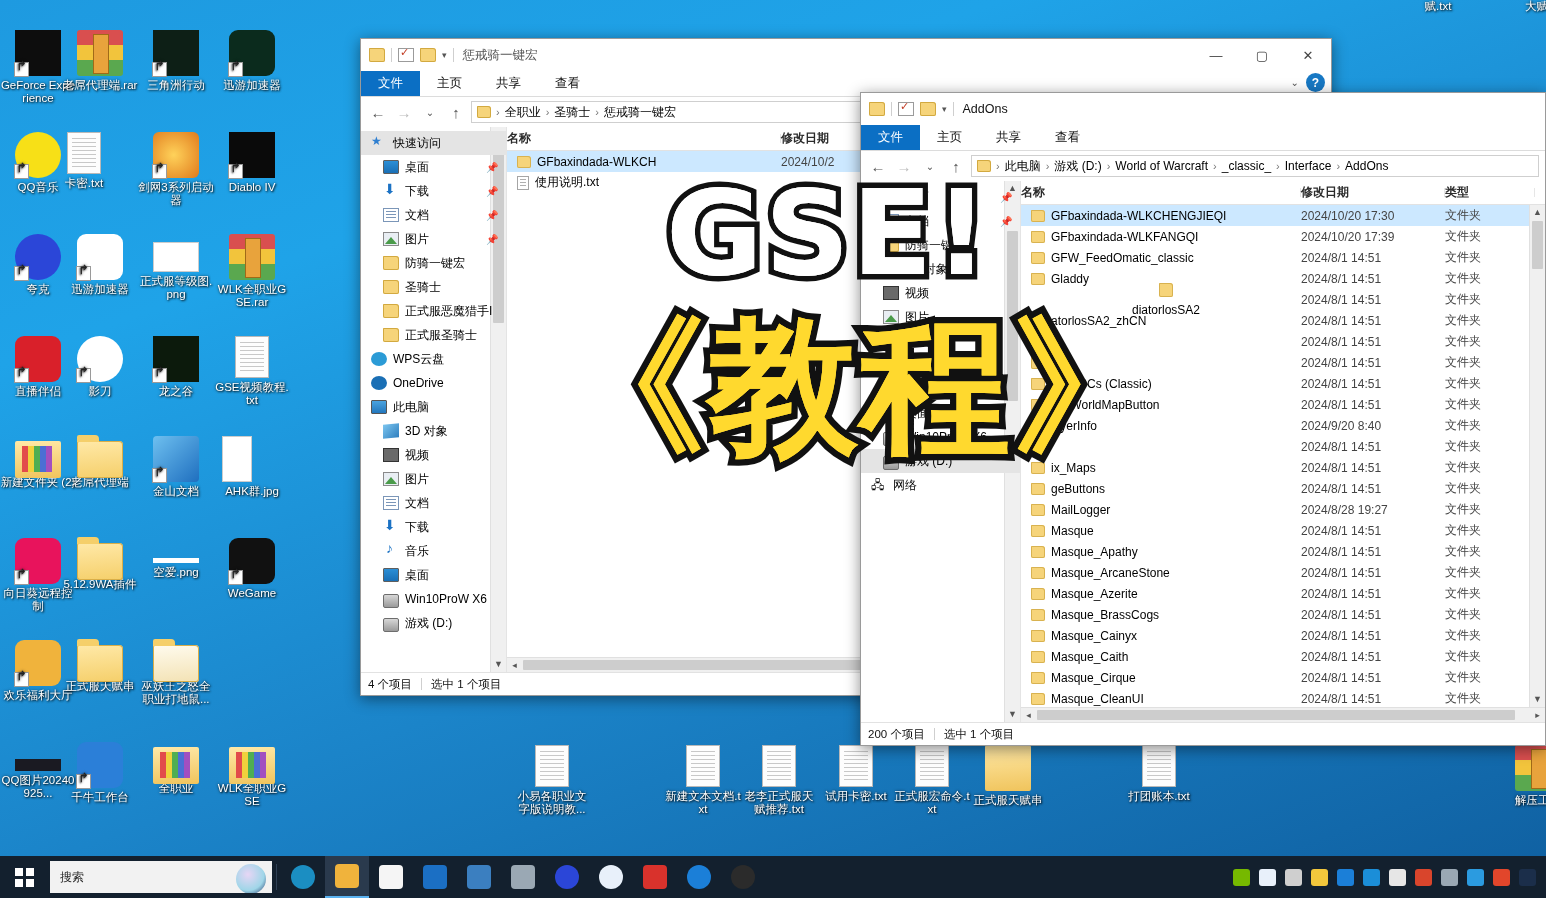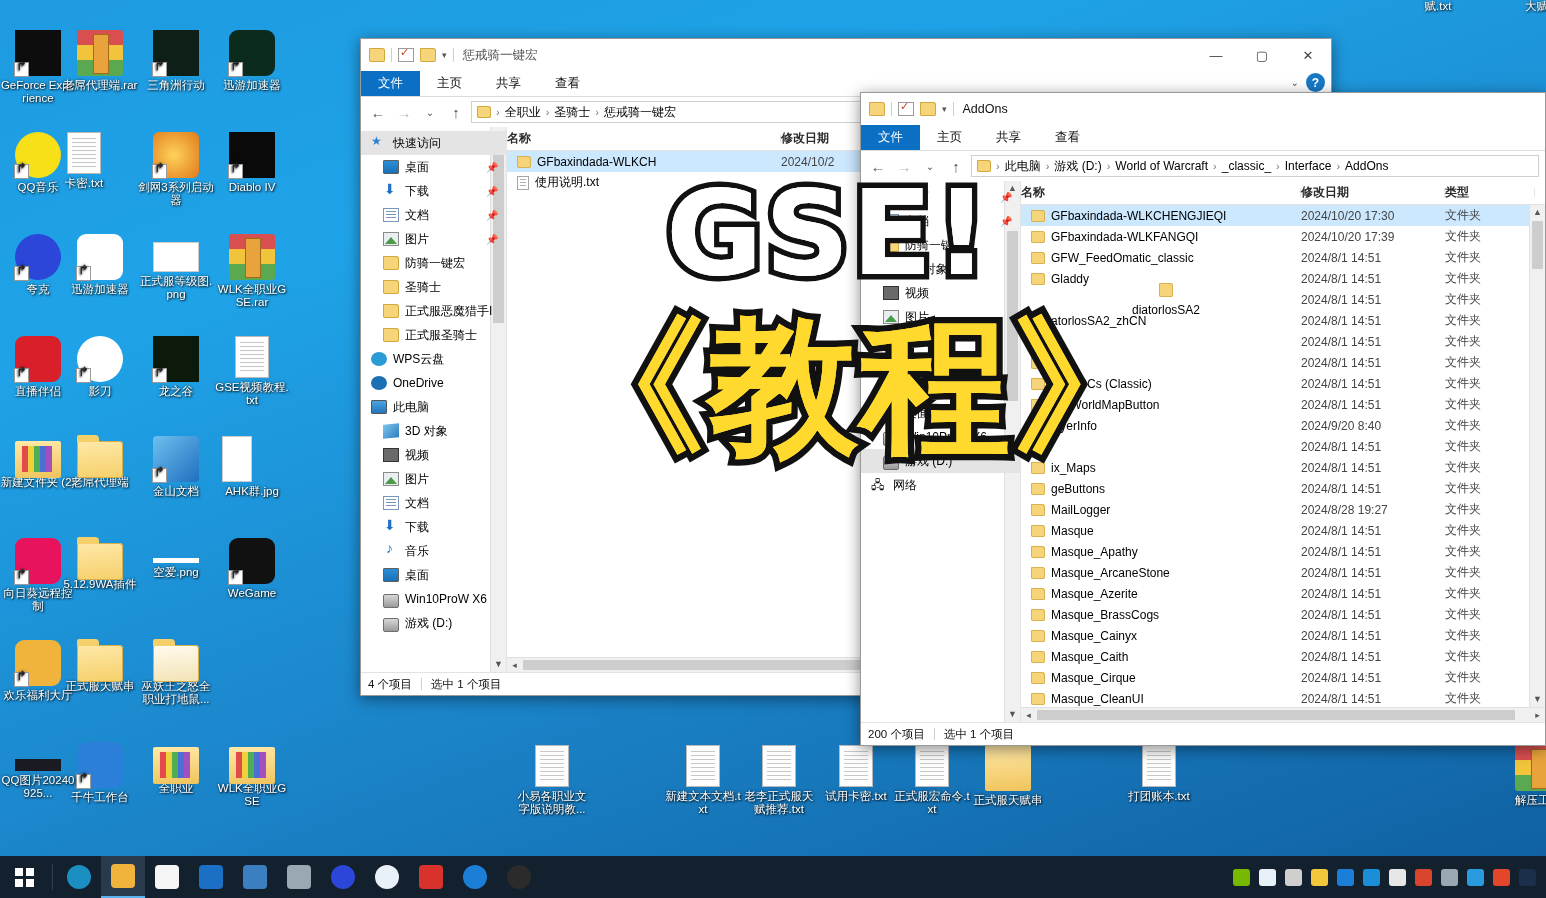--- a/index.html
+++ b/index.html
@@ -961,20 +961,24 @@
 
 <div class="overlay-text" id="ov-gse">GSE!</div>
 <div class="overlay-text" id="ov-gse-fill">GSE!</div>
 <div class="overlay-text" id="ov-jiaocheng">《教程》</div>
 <div class="overlay-text" id="ov-jiaocheng-fill">《教程》</div>
 
 <div id="taskbar">
   <div id="start-btn">
     <span class="wlogo"></span>
   </div>
+  <div id="searchbox">
+    <span>搜索</span>
+    <span class="cortana"></span>
+  </div>
   <span class="tb-sep"></span>
   <div class="tb-icons" id="tb-pinned">
       <div class="tb-btn">
         <span class="tb-ico" style="background: rgb(27, 142, 194); border-radius: 50%;"></span>
       </div>
       <div class="tb-btn active">
         <span class="tb-ico" style="background: rgb(240, 179, 60);"></span>
       </div>
       <div class="tb-btn">
         <span class="tb-ico" style="background: rgb(245, 245, 245);"></span>

